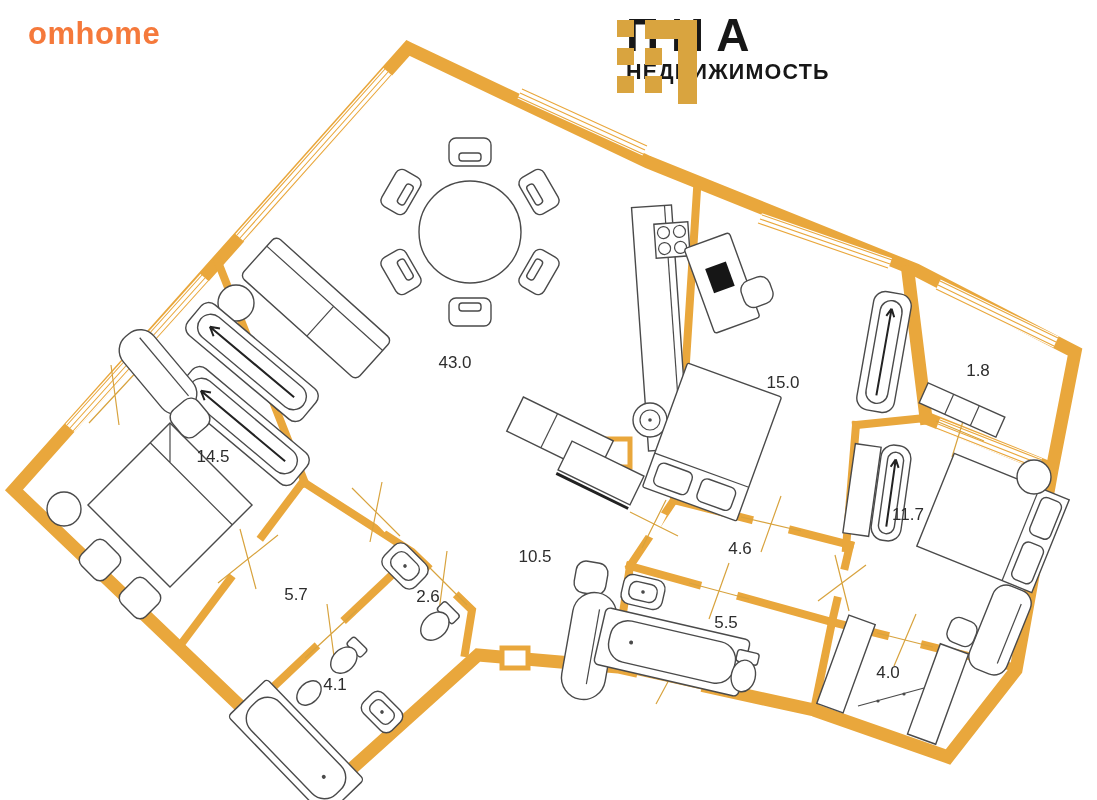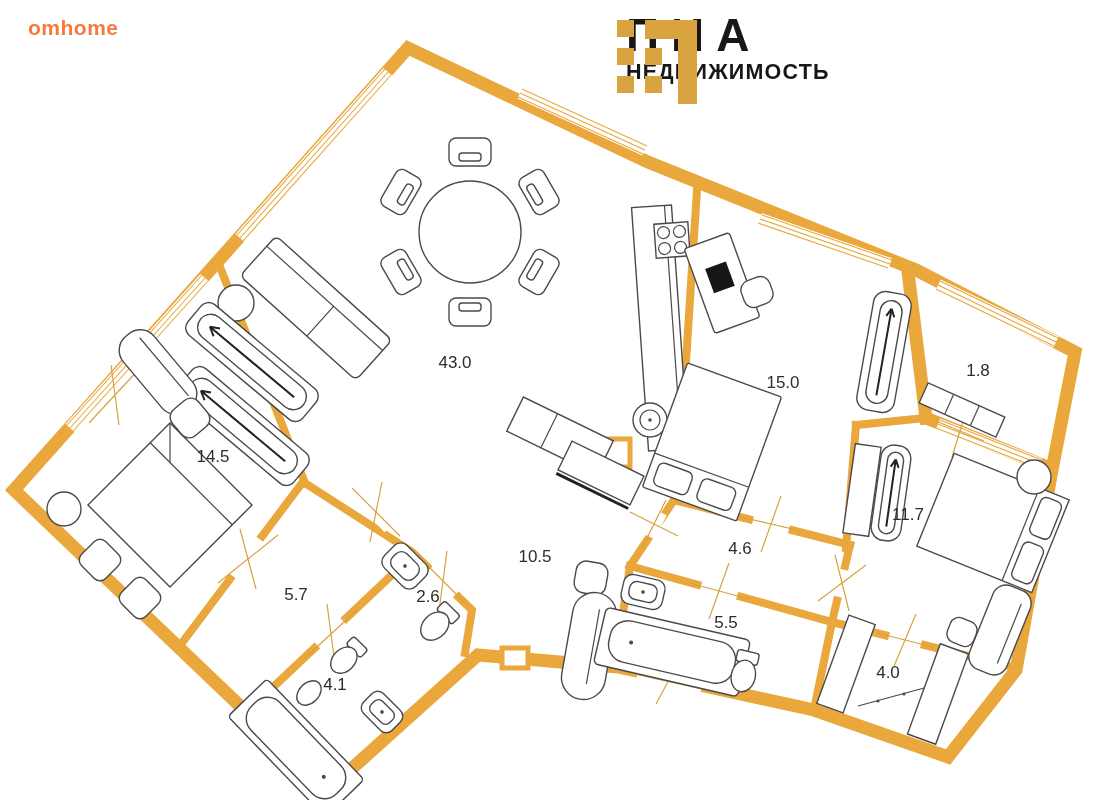--- a/index.html
+++ b/index.html
@@ -1,20 +1,20 @@
 <!DOCTYPE html>
 <html style="--wall: #E9A73C;"><head>
 <meta charset="utf-8">
 <style>
   :root{ --wall:#E9A73C; --tick:#D8A33E; --line:#4a4a4a; }
   html,body{margin:0;padding:0;background:#fff;}
   #stage{position:relative;width:1097px;height:800px;background:#fff;overflow:hidden;
          font-family:"Liberation Sans", sans-serif;}
   
-  #brand-left{position:absolute;left:28px;top:16px;font-size:21px;font-weight:bold;
+  #brand-left{position:absolute;left:28px;top:16px;font-size:31px;font-weight:bold;
               letter-spacing:.5px;color:#F5793B;}
   
   #brand-right{position:absolute;left:612px;top:12px;display:flex;align-items:flex-start;}
   #brand-right .texts{margin-left:14px;color:#171717;}
   #brand-right .title{font-size:46px;font-weight:800;letter-spacing:12px;line-height:1.0;}
   #brand-right .subtitle{font-size:21.5px;font-weight:700;letter-spacing:1.2px;margin-top:2px;}
   svg{position:absolute;left:0;top:0;}
   .w{stroke:var(--wall);fill:none;stroke-linecap:square;}
   .w13{stroke-width:13px;}
   .w8{stroke-width:8px;}

